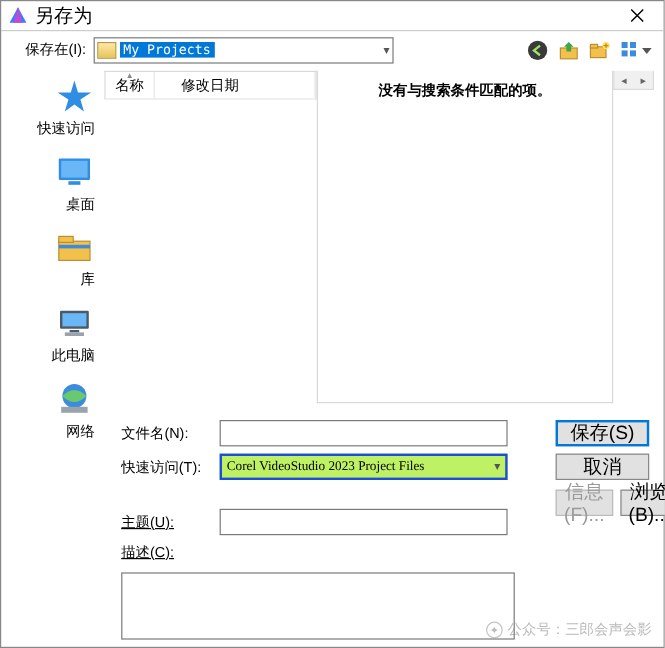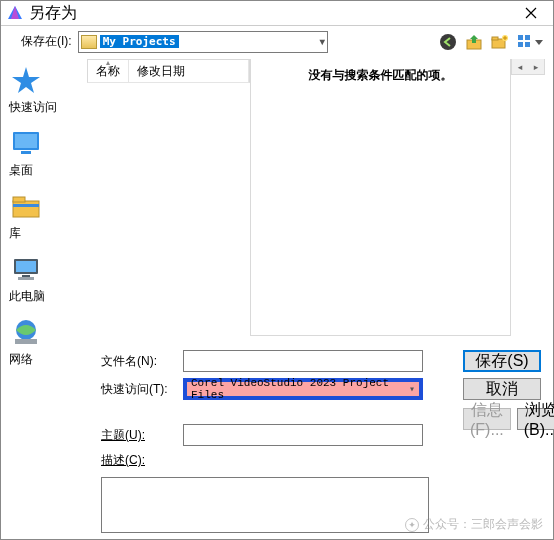--- a/index.html
+++ b/index.html
@@ -6,52 +6,52 @@
   body { margin: 0; font-family: "Microsoft YaHei", "SimSun", sans-serif; font-size: 12px; background: #fff; }
   .window { width: 554px; height: 540px; border: 1px solid #888; background: #fff; display: flex; flex-direction: column; }
   .titlebar { display: flex; align-items: center; justify-content: space-between; height: 28px; padding: 0 2px 0 6px; border-bottom: 1px solid #ccc; }
   .titlebar-left { display: flex; align-items: center; gap: 6px; }
   .titlebar-icon { width: 16px; height: 16px; display: inline-block; }
   .titlebar-title { font-size: 16px; }
   .close-btn { width: 40px; height: 24px; display: flex; align-items: center; justify-content: center; cursor: pointer; }
 
   .toolbar-row { display: flex; align-items: center; height: 34px; padding: 4px 8px; gap: 6px; }
   .tb-label { padding-left: 12px; }
-  .save-in-combo { flex: 0 0 250px; display: flex; align-items: center; border: 1px solid #7a7a7a; height: 22px; background: #fff; padding: 0 2px; font-weight: bold; }
+  .save-in-combo { flex: 0 0 250px; display: flex; align-items: center; border: 1px solid #7a7a7a; height: 22px; background: #fff; padding: 0 2px; }
   .folder-mini { width: 16px; height: 14px; background: linear-gradient(#ffe9a8,#e8c35a); border: 1px solid #b89a3a; margin-right: 3px; }
   .save-in-text { background: #0078d7; color: #fff; padding: 0 3px; font-family: monospace; font-size: 11px; }
   .combo-arrow { margin-left: auto; font-size: 10px; color: #555; }
   .toolbar-spacer { width: 16px; }
   .tb-icons { display: flex; gap: 8px; align-items: center; margin-left: auto; }
   .tb-icon { width: 18px; height: 18px; display: flex; align-items: center; justify-content: center; cursor: pointer; }
 
   .main-area { display: flex; flex: 1 1 auto; min-height: 0; }
   .sidebar { width: 86px; display: flex; flex-direction: column; align-items: center; padding-top: 4px; gap: 4px; }
-  .side-item { display: flex; flex-direction: column; align-items: flex-start; gap: 4px; width: 70px; padding: 4px 0; cursor: pointer; }
+  .side-item { display: flex; flex-direction: column; align-items: flex-end; gap: 4px; width: 70px; padding: 4px 0; cursor: pointer; }
   .side-icon { width: 34px; height: 30px; display: flex; align-items: center; justify-content: center; }
   .side-label { font-size: 12px; text-align: center; }
 
   .list-wrap { flex: 1; display: flex; margin: 2px 8px 0 0; }
   .list-header { display: flex; border: 1px solid #d9d9d9; border-bottom: 1px solid #e5e5e5; background: #fff; height: 24px; align-items: stretch; }
   .lh-col { padding: 3px 8px; border-right: 1px solid #e5e5e5; display: flex; align-items: center; }
   .lh-name { flex: 1; position: relative; }
   .lh-sort { position: absolute; left: 50%; top: -2px; transform: translateX(-50%); font-size: 8px; color: #888; }
-  .lh-date { width: 120px; }
+  .lh-date { width: 120px; margin-left: 14px; }
   .list-body { flex: 1; border: 1px solid #d9d9d9; border-top: none; background: #fff; position: relative; min-height: 0; font-weight: bold; }
   .empty-msg { text-align: center; color: #000; padding: 8px 0; font-size: 12px; }
   .hscroll { display: flex; height: 16px; border: 1px solid #d9d9d9; border-top: none; background: #f0f0f0; align-items: center; }
   .hscroll-arrow { width: 16px; height: 14px; display: flex; align-items: center; justify-content: center; color: #666; font-size: 9px; cursor: pointer; }
   .hscroll-track { flex: 1; height: 14px; position: relative; }
   .hscroll-thumb { position: absolute; left: 1px; top: 1px; height: 12px; width: 55%; background: #c8c8c8; }
 
   .bottom-area { padding: 14px 8px 6px 100px; display: flex; flex-direction: column; gap: 6px; position: relative; }
   .form-row { display: flex; align-items: center; gap: 6px; }
   .form-label { width: 76px; }
   .field-input { height: 22px; border: 1px solid #7a7a7a; flex: 0 0 240px; padding: 0 4px; font-family: inherit; font-size: 12px; }
-  .field-combo { height: 22px; border: 4px solid #1d4ed8; flex: 0 0 240px; padding: 0 18px 0 4px; font-family: Liberation Mono, monospace; font-size: 11px; display: flex; align-items: center; position: relative; background: #fca5a5; }
+  .field-combo { height: 22px; border: 2px solid #1d4ed8; flex: 0 0 240px; padding: 0 18px 0 4px; font-family: Liberation Serif, serif; font-size: 11px; display: flex; align-items: center; position: relative; background: #bef264; }
   .field-combo .combo-arrow { position: absolute; right: 4px; }
   .btn-col { position: absolute; right: 12px; top: 14px; display: flex; flex-direction: column; gap: 6px; width: 78px; }
   .win-btn { height: 22px; border: 1px solid #888; background: #e1e1e1; font-size: 16px; display: flex; align-items: center; justify-content: center; cursor: pointer; font-family: inherit; }
   .win-btn.primary { border: 2px solid #0078d7; }
   .win-btn.disabled { color: #9a9a9a; border-color: #bbb; cursor: default; }
 
   .second-block { margin-top: 18px; display: flex; gap: 6px; position: relative; }
   .subject-input { height: 22px; border: 1px solid #7a7a7a; width: 240px; padding: 0 4px; font-family: inherit; font-size: 12px; }
   .desc-area { width: 328px; height: 56px; border: 1px solid #7a7a7a; resize: none; margin-top: 4px; padding: 2px 4px; font-family: inherit; font-size: 12px; }
   .btn-col2 { position: absolute; right: 12px; top: 72px; display: flex; gap: 6px; width: 78px; }

